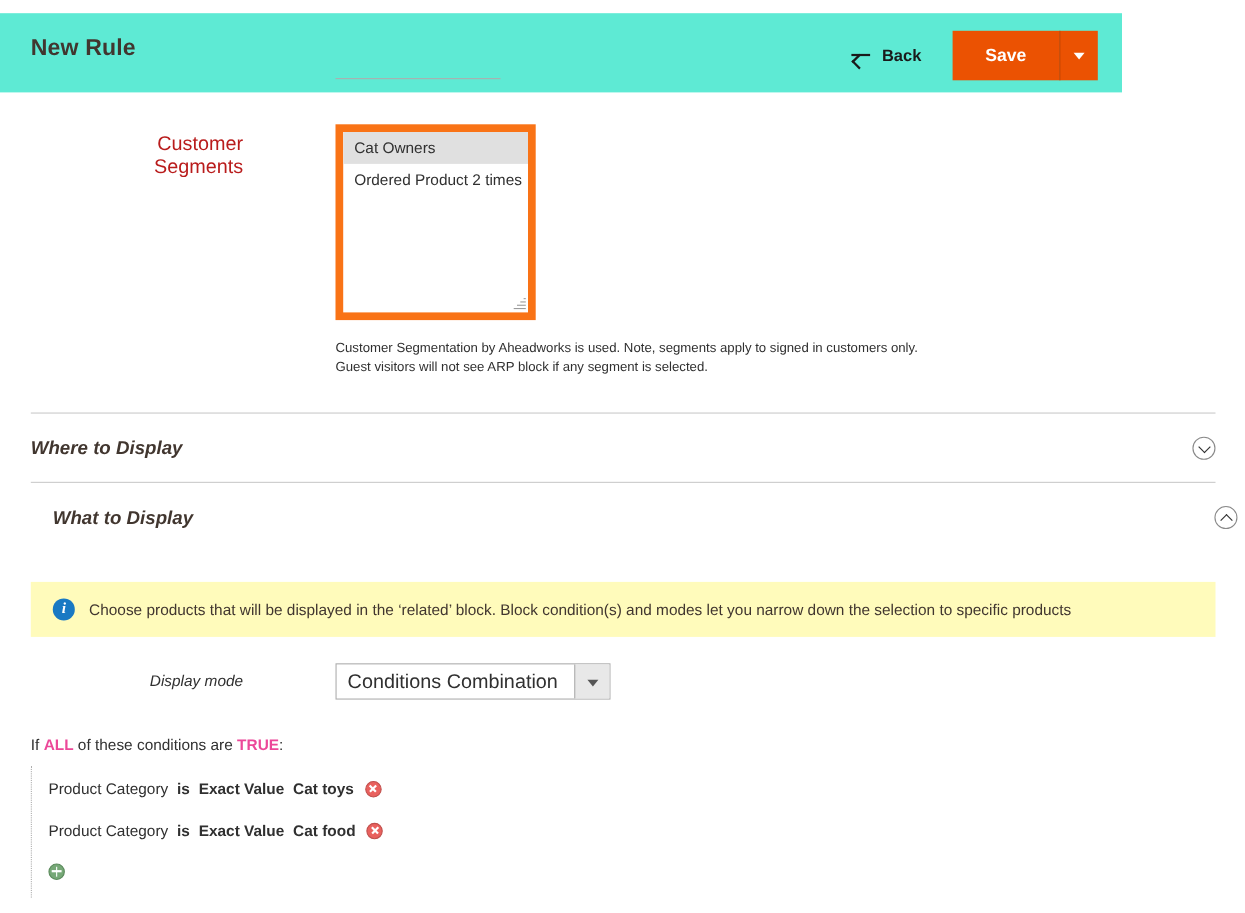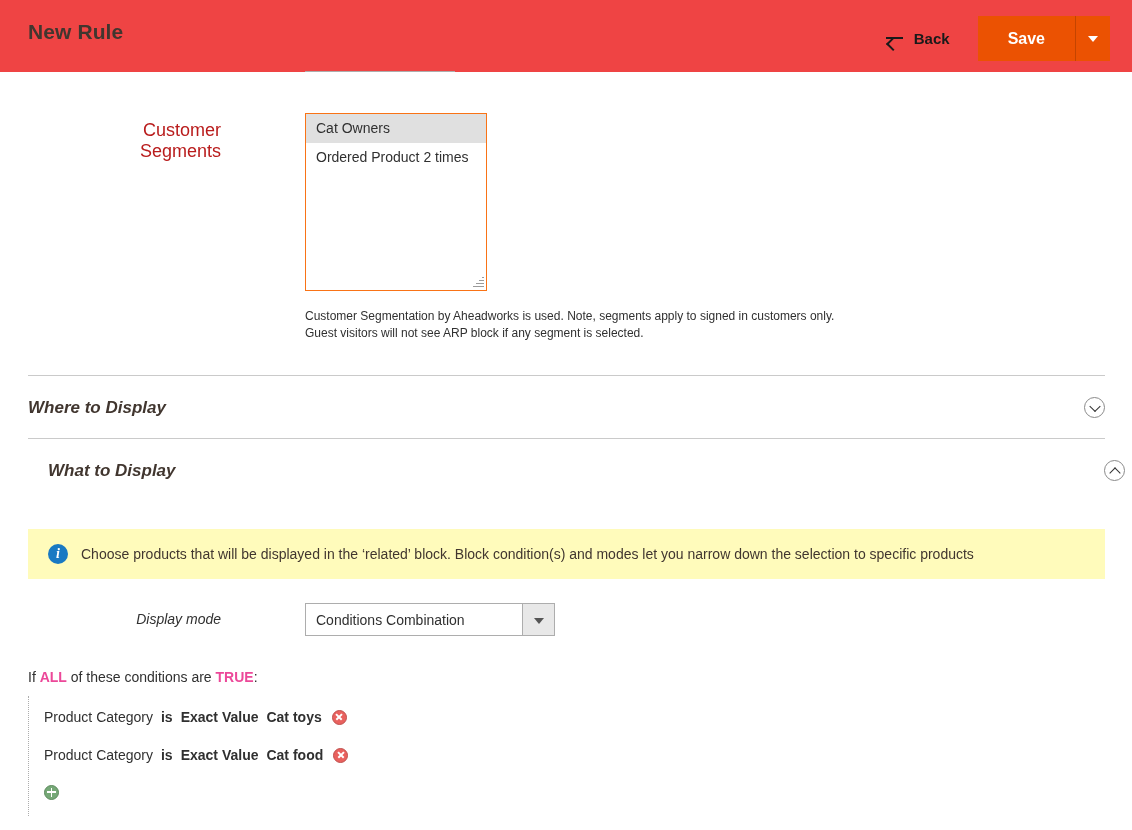--- a/index.html
+++ b/index.html
@@ -14,23 +14,23 @@
     position: relative;
     width: 1132px;
     height: 830px;
     overflow: hidden;
     background: #ffffff;
   }
 
   
   .page-header {
     position: absolute;
-    left: 0; top: 0;
-    width: 1132px; height: 72px;
-    background: #ef4444;
+    left: 0; top: 12px;
+    width: 1020px; height: 72px;
+    background: #5eead4;
     display: flex;
     align-items: center;
   }
   .page-title {
     position: absolute;
     left: 28px; top: 20px;
     font-size: 21px;
     font-weight: 700;
     color: #41362f;
     letter-spacing: 0.1px;
@@ -133,21 +133,21 @@
     font-size: 18px;
     color: #b91c1c;
     text-align: right;
   }
 
   
   .multiselect {
     position: absolute;
     left: 305px; top: 41px;
     width: 182px; height: 178px;
-    border: 1px solid #f97316;
+    border: 7px solid #f97316;
     background: #ffffff;
     overflow: hidden;
     font-size: 14px;
     color: #303030;
   }
   .ms-option {
     padding: 5px 10px;
     line-height: 19px;
     white-space: nowrap;
     cursor: pointer;
@@ -270,21 +270,21 @@
     border: 1px solid #adadad;
     background: #ffffff;
     display: flex;
     align-items: stretch;
   }
   .select-value {
     flex: 1 1 auto;
     display: flex;
     align-items: center;
     padding: 0 10px;
-    font-size: 14px;
+    font-size: 18px;
     color: #303030;
     white-space: nowrap;
     overflow: hidden;
   }
   .select-arrow {
     width: 32px;
     border-left: 1px solid #adadad;
     background: #e8e8e8;
     position: relative;
     flex: 0 0 auto;

